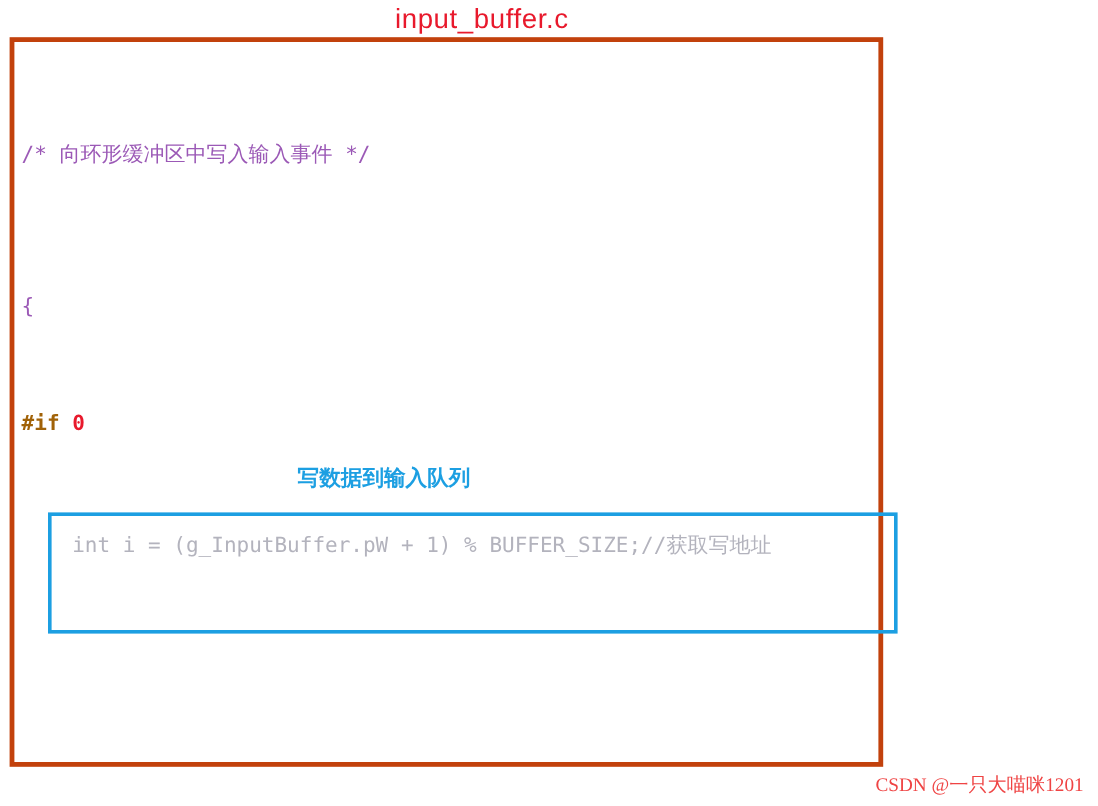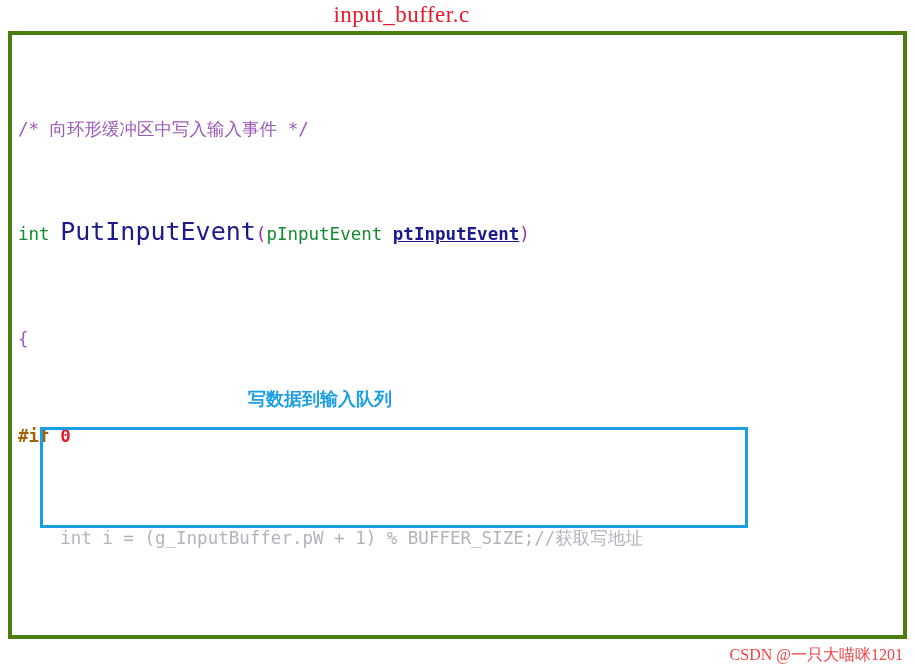--- a/index.html
+++ b/index.html
@@ -16,35 +16,35 @@
   }
 
   
   #title {
     position: absolute;
     top: 1px;
     left: 0;
     width: 803px;
     text-align: center;
     color: #e8192c;
-    font-family: Liberation Serif, serif;
+    font-family: Liberation Sans, sans-serif;
     font-size: 23px;
     letter-spacing: 0.5px;
     line-height: 28px;
     white-space: pre;
   }
 
   
   #code-frame {
     position: absolute;
     left: 8px;
     top: 31px;
-    width: 899px;
+    width: 728px;
     height: 608px;
-    border: 4px solid #4d7c0f;
+    border: 4px solid #c2410c;
     box-sizing: border-box;
     background: #ffffff;
     overflow: hidden;
   }
 
   #code-body {
     position: relative;
     padding: 5px 0 0 6px;
     font-family: "DejaVu Sans Mono", monospace;
     font-size: 17.5px;
@@ -106,21 +106,20 @@
 </head>
 <body>
 
 <div id="title">input_buffer.c</div>
 
 <div id="code-frame">
   <div id="code-body">
 
     <div class="ln"><span class="c-comment">/* 向环形缓冲区中写入输入事件 */</span></div>
 
-    <div class="ln" style="height:32px;"><span class="c-type">int </span><span class="c-fn">PutInputEvent</span><span class="c-paren">(</span><span class="c-param">pInputEvent </span><span class="c-var-u">ptInputEvent</span><span class="c-paren">)</span></div>
 
     <div class="ln" style="height:20px;"><span class="c-brace">{</span></div>
 
     <div class="ln"><span class="c-pp">#if </span><span class="c-num">0</span></div>
 
     <div class="ln"><span class="c-disabled">    int i = (g_InputBuffer.pW + 1) % BUFFER_SIZE;//获取写地址</span></div>
     
     
     
     

